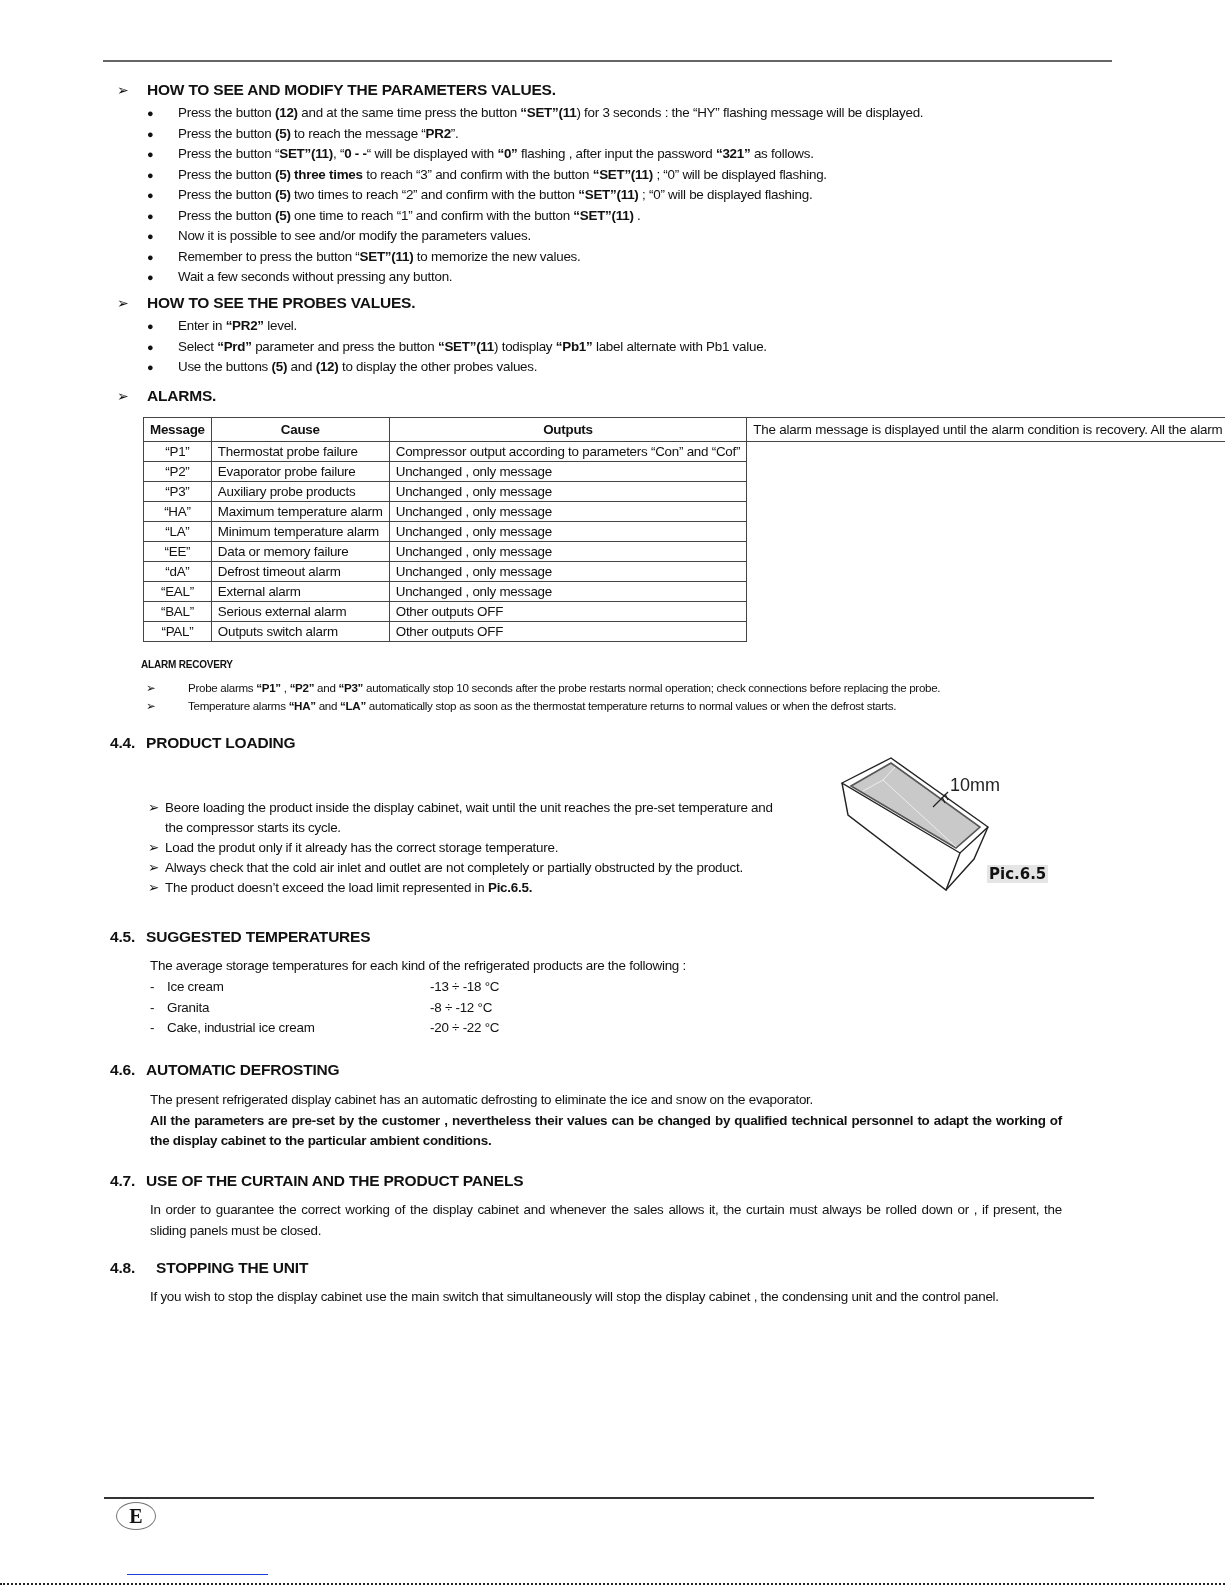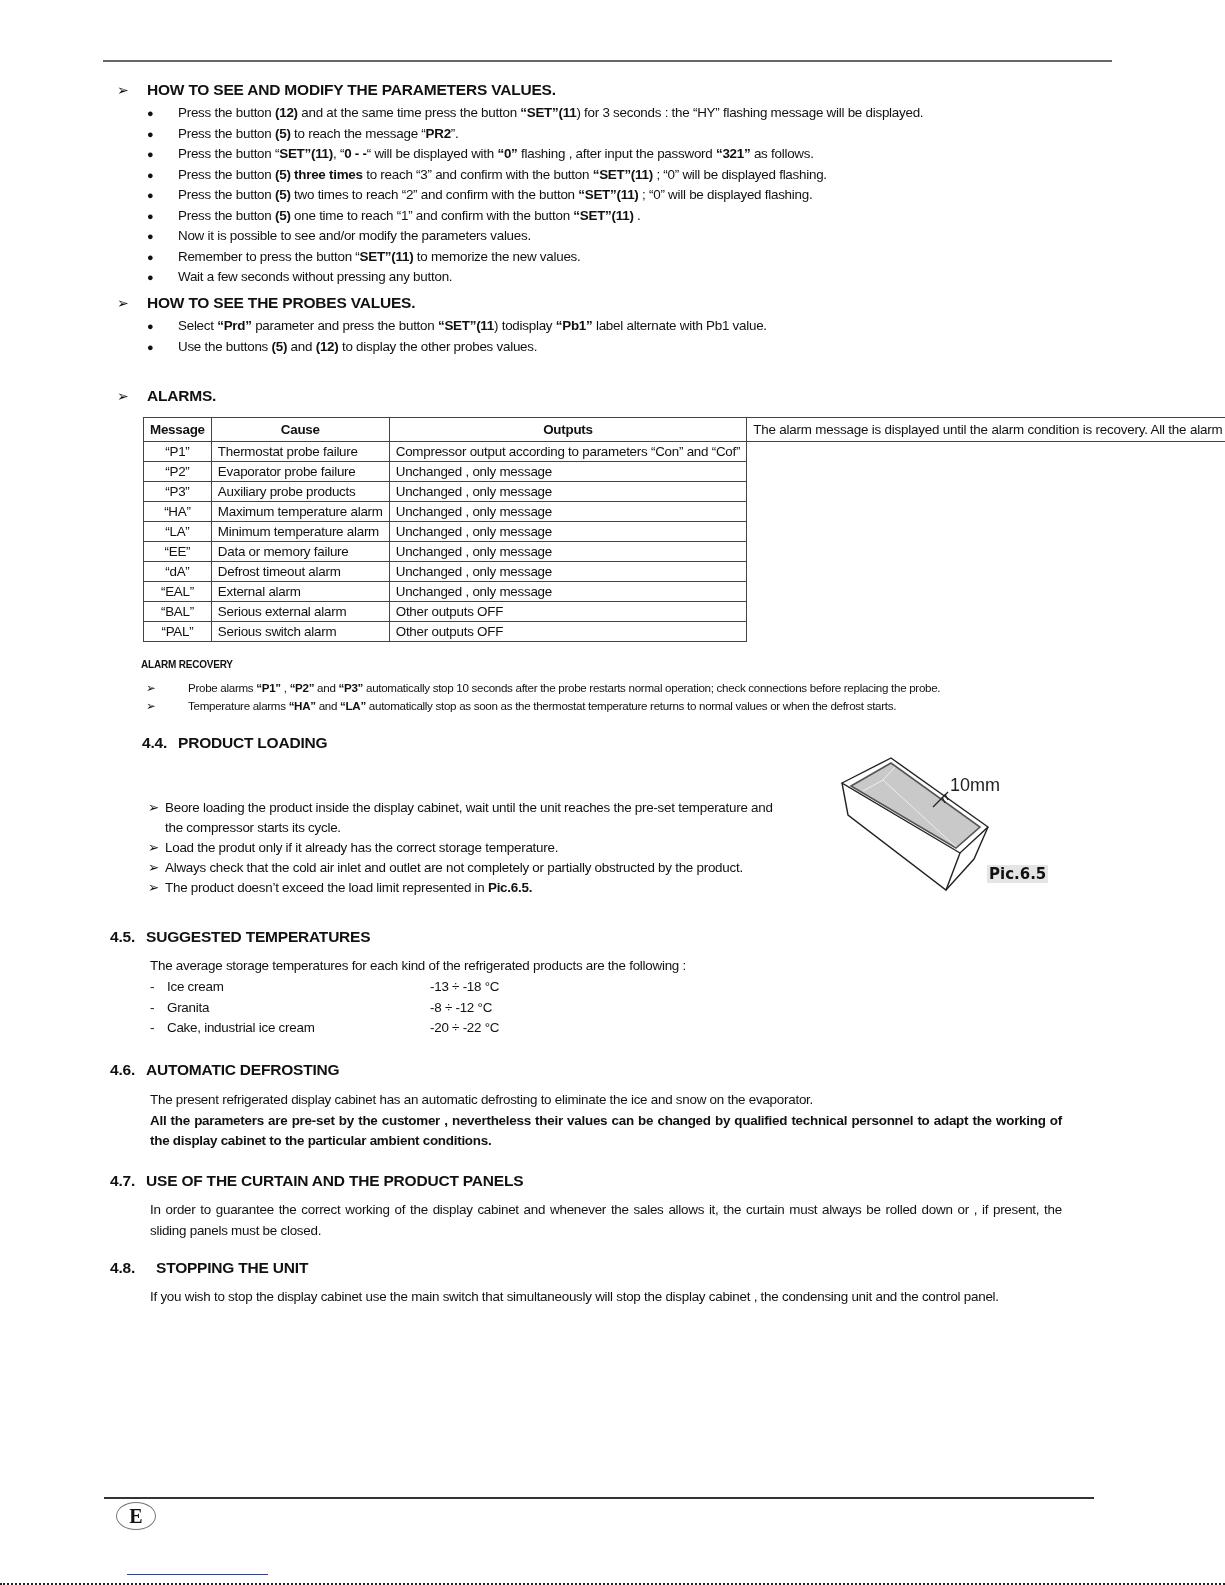--- a/index.html
+++ b/index.html
@@ -66,20 +66,21 @@
       <li><span class="bul">●</span><span>Remember to press  the button “</span><b>SET”(11)</b><span> to memorize the new values.</span></li>
       <li><span class="bul">●</span><span>Wait a few seconds without pressing any button.</span></li>
     </ul>
 </div>
 
 <div class="abs" style="left:117px; top:294px;">
   <div class="h-arrow" style="height:22px;">
     <span class="arrow">➢</span><span>HOW TO SEE THE PROBES VALUES.</span>
   </div>
   <ul class="list" style="margin-left:26px;" id="probes-list">
+      <li><span class="bul">●</span><span>Enter in </span><b>“PR2”</b><span> level.</span></li>
       <li><span class="bul">●</span><span>Select </span><b>“Prd”</b><span> parameter and press the button </span><b>“SET”(11</b><span>) todisplay </span><b>“Pb1”</b><span> label alternate with Pb1 value.</span></li>
       <li><span class="bul">●</span><span>Use the buttons </span><b>(5)</b><span> and </span><b>(12)</b><span> to display the other probes values.</span></li>
     </ul>
 </div>
 
 <div class="abs" style="left:117px; top:387px;">
   <div class="h-arrow" style="height:22px; font-weight:normal;">
     <span class="arrow">➢</span><span style="font-weight:bold;">ALARMS.</span>
   </div>
 </div>
@@ -134,36 +135,36 @@
         <td>External alarm</td>
         <td>Unchanged , only message</td>
       </tr>
       <tr>
         <td class="msg">“BAL”</td>
         <td>Serious external alarm</td>
         <td>Other outputs  OFF</td>
       </tr>
       <tr>
         <td class="msg">“PAL”</td>
-        <td>Serious switch alarm</td>
+        <td>Outputs switch alarm</td>
         <td>Other outputs  OFF</td>
       </tr>
     </tbody>
 </table>
 
 <div class="abs" style="left:141px; top:659px;">
   <div class="sub-h" style="height:20px;">ALARM RECOVERY</div>
   <div class="rec-list" id="recovery-list" style="margin-left:5px;">
       <div><span class="arr">➢</span><span>Probe alarms </span><b>“P1”</b><span> , </span><b>“P2”</b><span> and </span><b>“P3”</b><span> automatically stop 10 seconds after the probe restarts normal operation; check connections before replacing the probe.</span></div>
       <div><span class="arr">➢</span><span>Temperature alarms </span><b>“HA”</b><span> and </span><b>“LA”</b><span> automatically stop  as soon as the thermostat temperature returns to normal values or when the defrost starts.</span></div>
     </div>
 </div>
 
 <div class="abs sec-h" style="left:110px; top:734px;">
-  <span class="num" style="width:36px;margin-left:32px;">4.4.</span><span>PRODUCT LOADING</span>
+  <span class="num" style="width:36px;">4.4.</span><span>PRODUCT LOADING</span>
 </div>
 <div class="abs load-list" style="left:148px; top:762px; width:690px;margin-top:36px;" id="loading-list">
     <div><span class="arr">➢</span><span>Beore loading the product inside the display cabinet, wait until the unit reaches the pre-set temperature and</span></div>
     <div class="cont">the compressor starts its cycle.</div>
     <div><span class="arr">➢</span><span>Load the produt only if it already has the correct storage temperature.</span></div>
     <div><span class="arr">➢</span><span>Always check that  the cold air  inlet and  outlet  are not completely or partially obstructed  by the product.</span></div>
     <div><span class="arr">➢</span><span>The product doesn’t exceed the load limit represented in </span><b>Pic.6.5.</b></div>
   </div>
 
 <div class="abs" style="left:838px; top:755px; width:215px; height:150px;">

